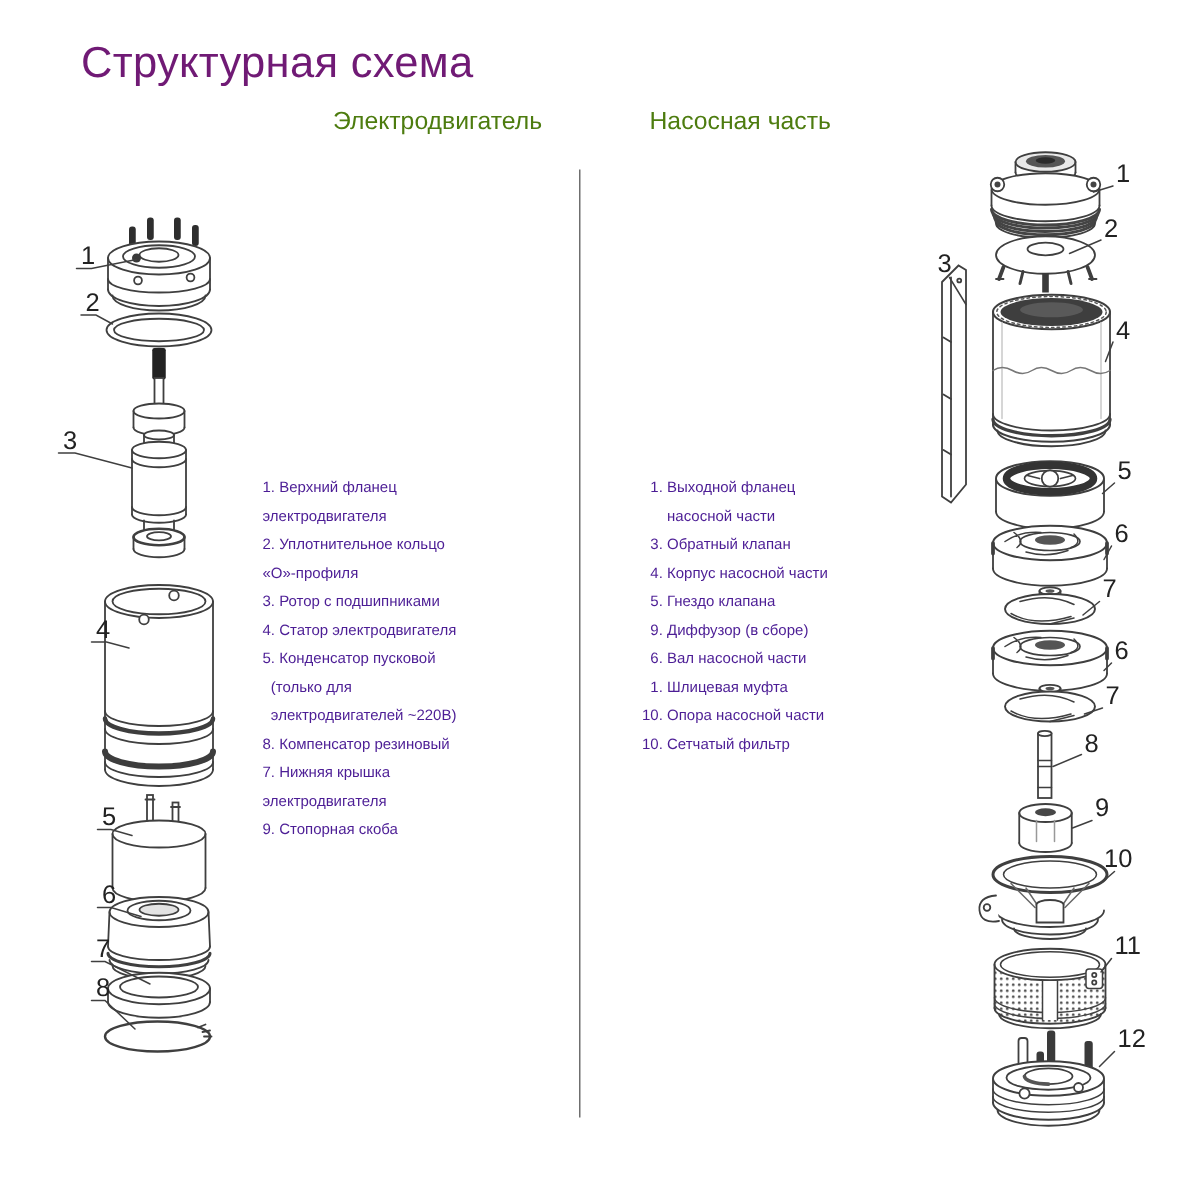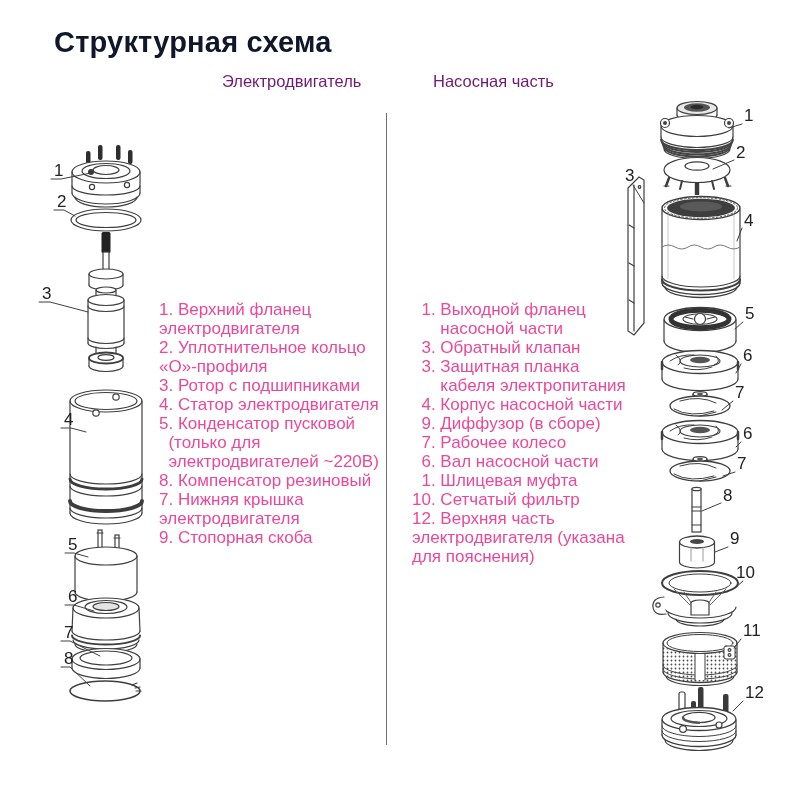--- a/index.html
+++ b/index.html
@@ -1,25 +1,25 @@
 <!DOCTYPE html>
 <html><head>
 <meta charset="utf-8">
 <style>
   html,body{margin:0;padding:0}
   body{width:800px;height:800px;background:#ffffff;position:relative;
        font-family:"Liberation Sans",sans-serif;color:#2b2b2b;overflow:hidden}
-  .title{position:absolute;left:54px;top:26px;font-size:29px;font-weight:bold;
-         color:#0f172a;letter-spacing:.2px}
-  .col-header{position:absolute;top:72px;font-size:16.5px;color:#701a75}
+  .title{position:absolute;left:54px;top:26px;font-size:29px;font-weight:normal;
+         color:#701a75;letter-spacing:.2px}
+  .col-header{position:absolute;top:72px;font-size:16.5px;color:#4d7c0f}
   .motor-header{left:222px}
   .pump-header{left:433px}
   .divider{position:absolute;left:386px;top:113px;width:1px;height:632px;background:#6f6f6f}
-  ol.plist{position:absolute;margin:0;padding:0;list-style:none;
-           font-size:17px;line-height:19px;color:#ec4899}
+  ol.plist{position:absolute;margin:16px;padding:0;list-style:none;
+           font-size:10px;line-height:19px;color:#4c1d95}
   ol.plist li{white-space:pre-wrap}
   .motor-list{left:159px;top:300px;width:232px}
   .pump-list{left:412px;top:300px;width:238px}
   svg{position:absolute;overflow:visible}
   .motor-svg{left:28px;top:142px}
   .pump-svg{left:598px;top:95px}
   svg text{font-family:"Liberation Sans",sans-serif;font-size:17px;fill:#222222}
 </style>
 </head>
 <body>
@@ -351,24 +351,20 @@
   <li>8. Компенсатор резиновый</li>
   <li>7. Нижняя крышка
 электродвигателя</li>
   <li>9. Стопорная скоба</li>
 </ol>
 
 <ol class="plist pump-list">
   <li>  1. Выходной фланец
       насосной части</li>
   <li>  3. Обратный клапан</li>
-  <li>  3. Защитная планка
-      кабеля электропитания</li>
   <li>  4. Корпус насосной части</li>
+  <li>  5. Гнездо клапана</li>
   <li>  9. Диффузор (в сборе)</li>
-  <li>  7. Рабочее колесо</li>
   <li>  6. Вал насосной части</li>
   <li>  1. Шлицевая муфта</li>
+  <li>10. Опора насосной части</li>
   <li>10. Сетчатый фильтр</li>
-  <li>12. Верхняя часть
-электродвигателя (указана
-для пояснения)</li>
 </ol>
 
 </body></html>

